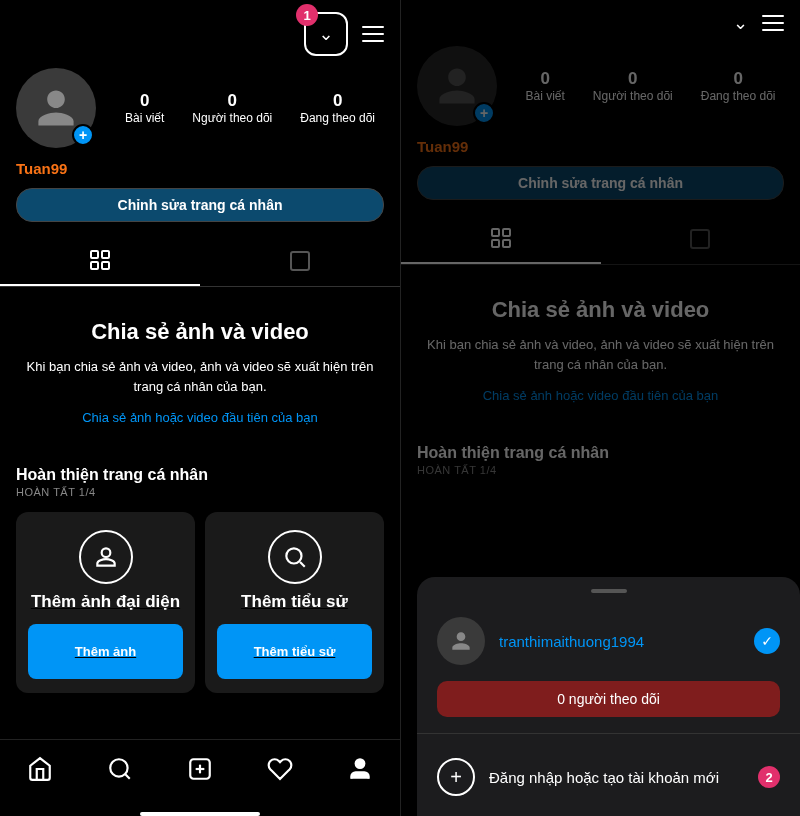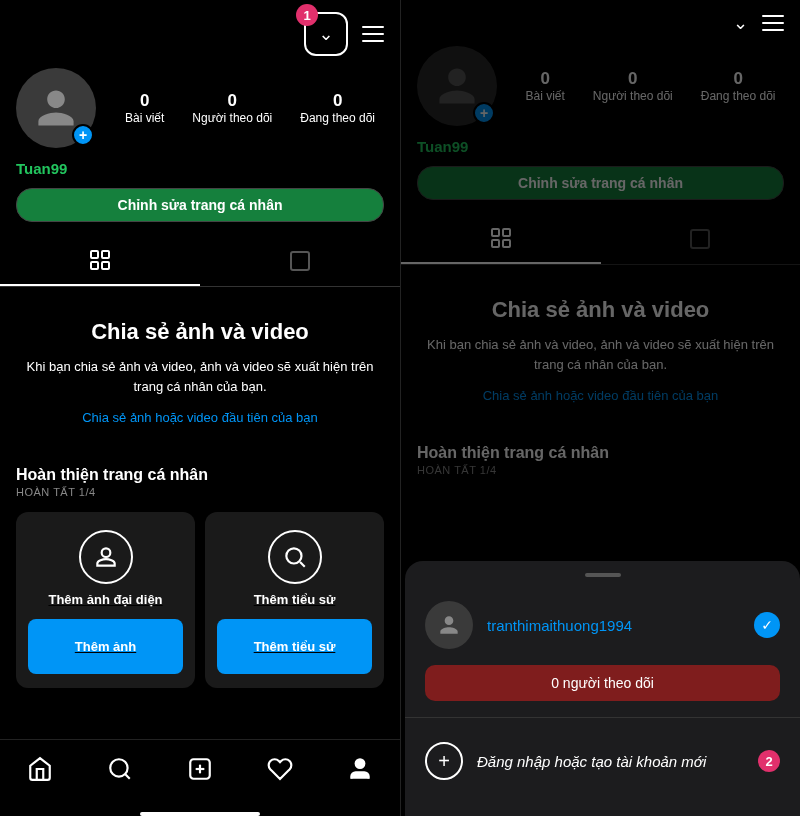--- a/index.html
+++ b/index.html
@@ -164,29 +164,29 @@
     .stat-label {
       color: #fff;
       font-size: 12px;
     }
 
     .username-row {
       padding: 0 16px 10px;
     }
 
     .username {
-      color: #22c55e;
+      color: #f97316;
       font-size: 15px;
       font-weight: 600;
     }
 
     .edit-btn {
       margin: 0 16px 14px;
       padding: 8px;
-      background: #15803d;
+      background: #0c4a6e;
       border: 1px solid #444;
       border-radius: 16px;
       color: #fff;
       font-size: 14px;
       font-weight: 600;
       text-align: center;
       cursor: pointer;
     }
 
     
@@ -298,21 +298,21 @@
     .card-icon svg {
       width: 26px;
       height: 26px;
       fill: none;
       stroke: #fff;
       stroke-width: 2;
     }
 
     .card-title {
       color: #fff;
-      font-size: 13px;
+      font-size: 17px;
       font-weight: 600;
     }
 
     .card-desc {
       color: #888;
       font-size: 11px;
       text-align: center;
       line-height: 1.4;
     }
 
@@ -380,25 +380,25 @@
     .chevron-down {
       color: #fff;
       font-size: 18px;
       cursor: pointer;
     }
 
     
     .bottom-sheet-overlay {
       position: absolute;
       bottom: 0;
-      left: 4px;
+      left: 16px;
       right: 0;
       background: #1c1c1e;
       border-radius: 18px 18px 0 0;
-      padding: 12px 0 16px;
+      padding: 12px 0 0;
       z-index: 10;
       box-shadow: 0 -4px 20px rgba(0,0,0,0.8);
     }
 
     .sheet-handle {
       width: 36px;
       height: 4px;
       background: #555;
       border-radius: 2px;
       margin: 0 auto 16px;
@@ -490,21 +490,20 @@
       justify-content: center;
       color: #fff;
       font-size: 20px;
       flex-shrink: 0;
     }
 
     .sheet-add-label {
       color: #fff;
       font-size: 15px;
       font-weight: 500;
-      font-style: italic;
     }
 
     .right-panel-dimmed {
       opacity: 0.4;
     }
   </style>
 </head>
 <body>
 
 <div class="left-panel">

